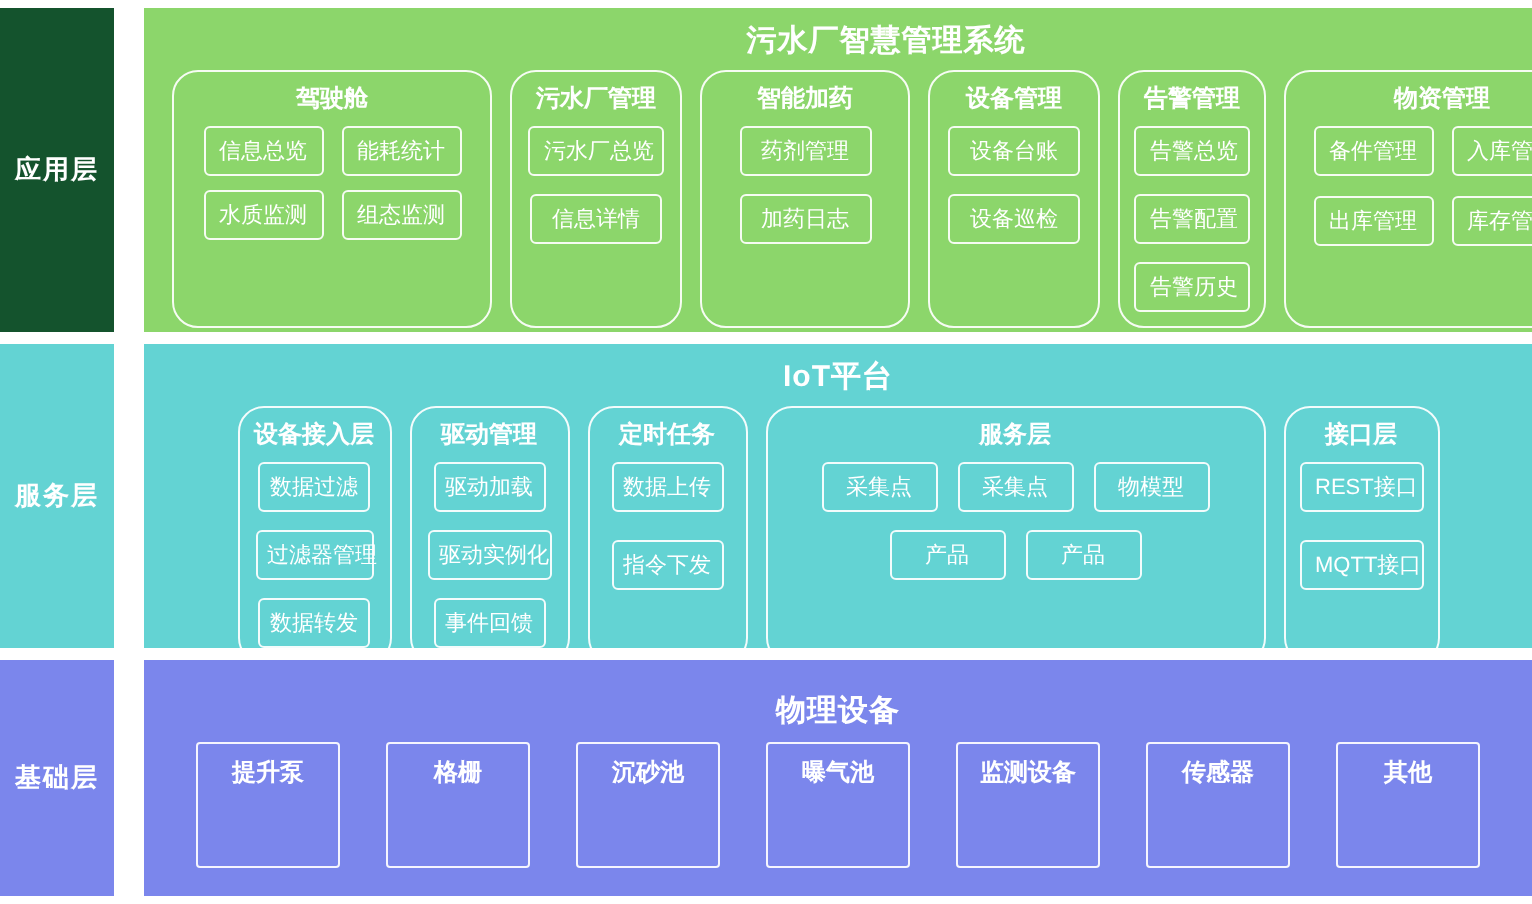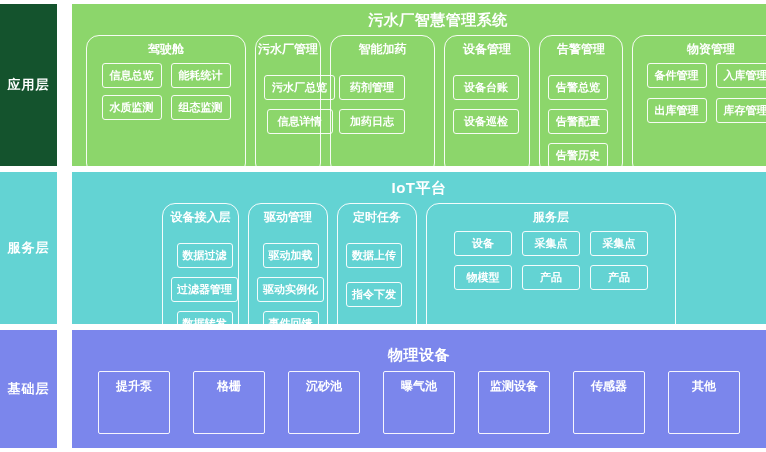--- a/index.html
+++ b/index.html
@@ -62,24 +62,24 @@
     align-items:center;
     padding:5px 8px 7px 8px;
   }
   .group-title{
     color:#ffffff;font-size:12px;font-weight:bold;
     text-align:center;margin-bottom:5px;white-space:nowrap;
   }
   .group-items{
     display:flex;flex-wrap:wrap;justify-content:center;
     align-content:flex-start;
-    gap:7px 8px;width:100%;font-weight:bold;
+    gap:7px 8px;width:100%;
   }
   .group-items.tight{gap:3px;}
-  .group-items.col{flex-direction:column;align-items:center;gap:9px;margin-top:12px;}
+  .group-items.col{flex-direction:row;align-items:center;gap:9px;}
 
   
   .chip{
     border:1px solid rgba(255,255,255,.92);
     border-radius:3px;
     color:#ffffff;font-size:11px;
     padding:4px 7px;
     text-align:center;white-space:nowrap;
     box-sizing:border-box;
     min-width:58px;
@@ -87,24 +87,24 @@
   .chip.wide{min-width:66px;}
   .chip.base{
     font-size:12px;font-weight:bold;
     padding:6px 4px;min-width:72px;
     border-radius:2px;
   }
 
   
   .g-cockpit{width:160px;}
   .g-cockpit .group-items{gap:7px 9px;}
-  .g-plant{width:66px;}
+  .g-plant{width:86px;}
   .g-dosing{width:105px;}
   .g-device{width:86px;}
-  .g-alarm{width:84px;justify-content:flex-end;}
+  .g-alarm{width:74px;justify-content:flex-end;}
   .g-material{width:158px;}
   .g-material .group-items{gap:10px 9px;}
 
   
   .g-access{width:77px;}
   .g-driver{width:80px;}
   .g-timer{width:80px;}
   .g-timer .group-items{gap:14px;}
   .g-service{flex:1 1 auto;max-width:250px;}
   .g-service .group-items{gap:9px 10px;}
@@ -211,29 +211,35 @@
           <div class="group-title">定时任务</div>
           <div class="group-items col">
             <div class="chip sm">数据上传</div>
             <div class="chip sm">指令下发</div>
           </div>
         </div>
 
         <div class="group g-service">
           <div class="group-title">服务层</div>
           <div class="group-items">
-            <div class="chip">设备</div>
             <div class="chip">采集点</div>
             <div class="chip">采集点</div>
             <div class="chip">物模型</div>
             <div class="chip">产品</div>
             <div class="chip">产品</div>
           </div>
         </div>
 
+        <div class="group g-iface">
+          <div class="group-title">接口层</div>
+          <div class="group-items col">
+            <div class="chip iface">REST接口</div>
+            <div class="chip iface">MQTT接口</div>
+          </div>
+        </div>
 
       </div>
     </div>
   </div>
 
   <div class="layer-row row-base">
     <div class="layer-tag">基础层</div>
     <div class="tag-gap"></div>
     <div class="panel">
       <div class="panel-title">物理设备</div>

